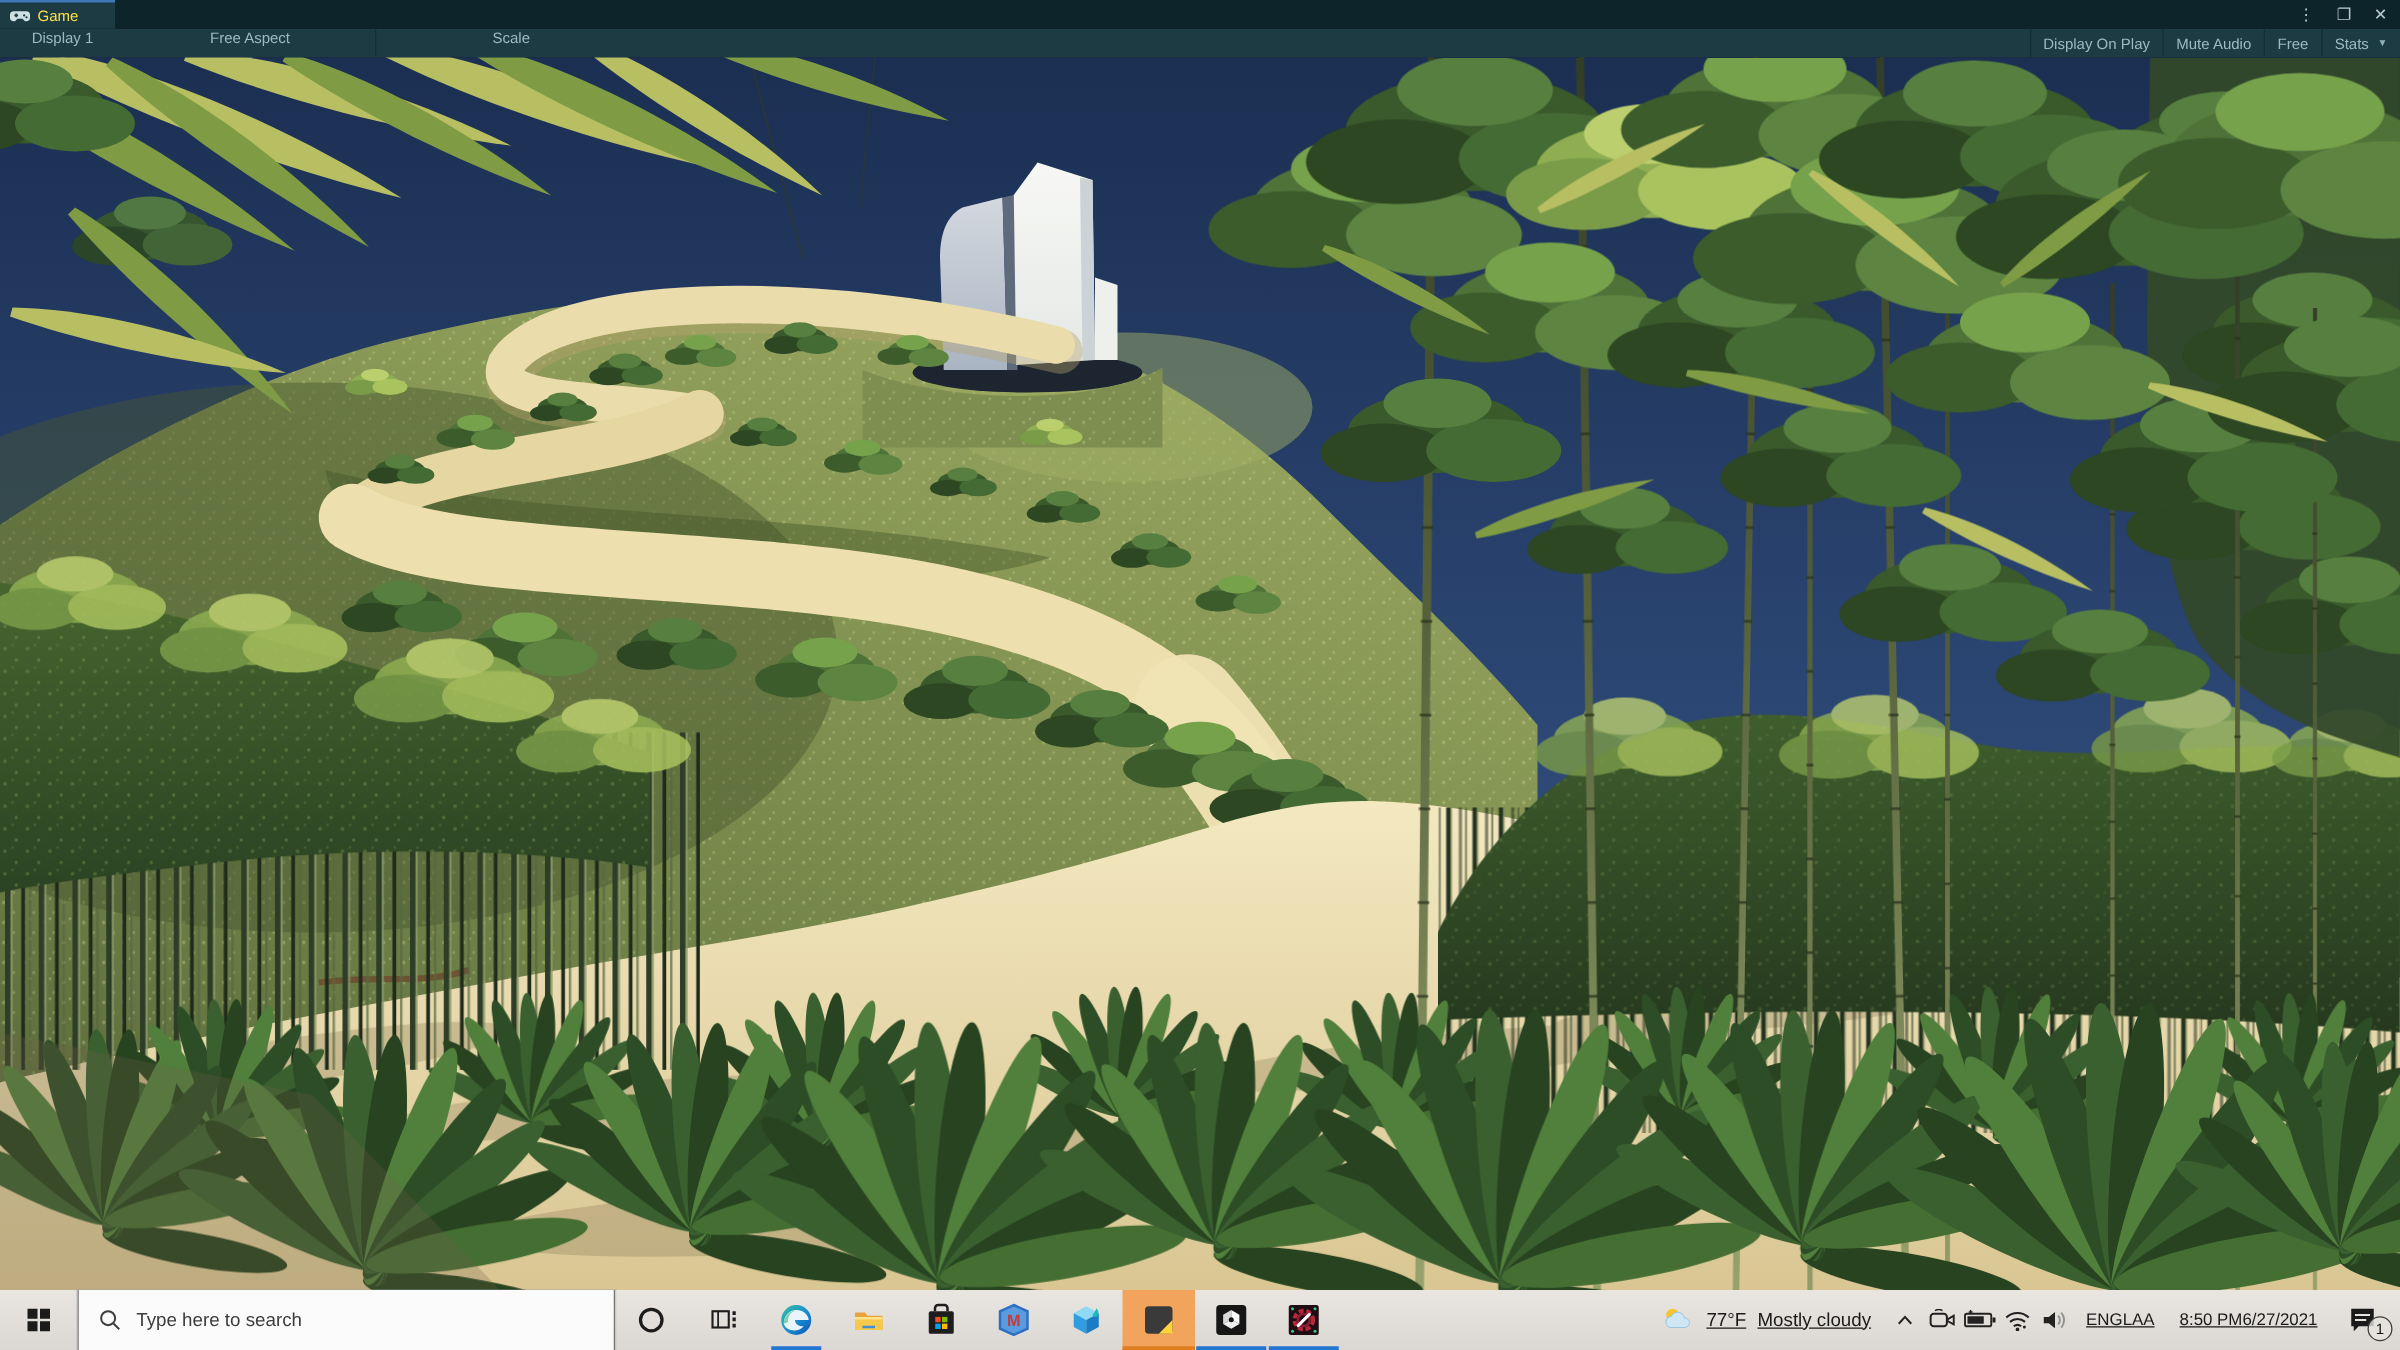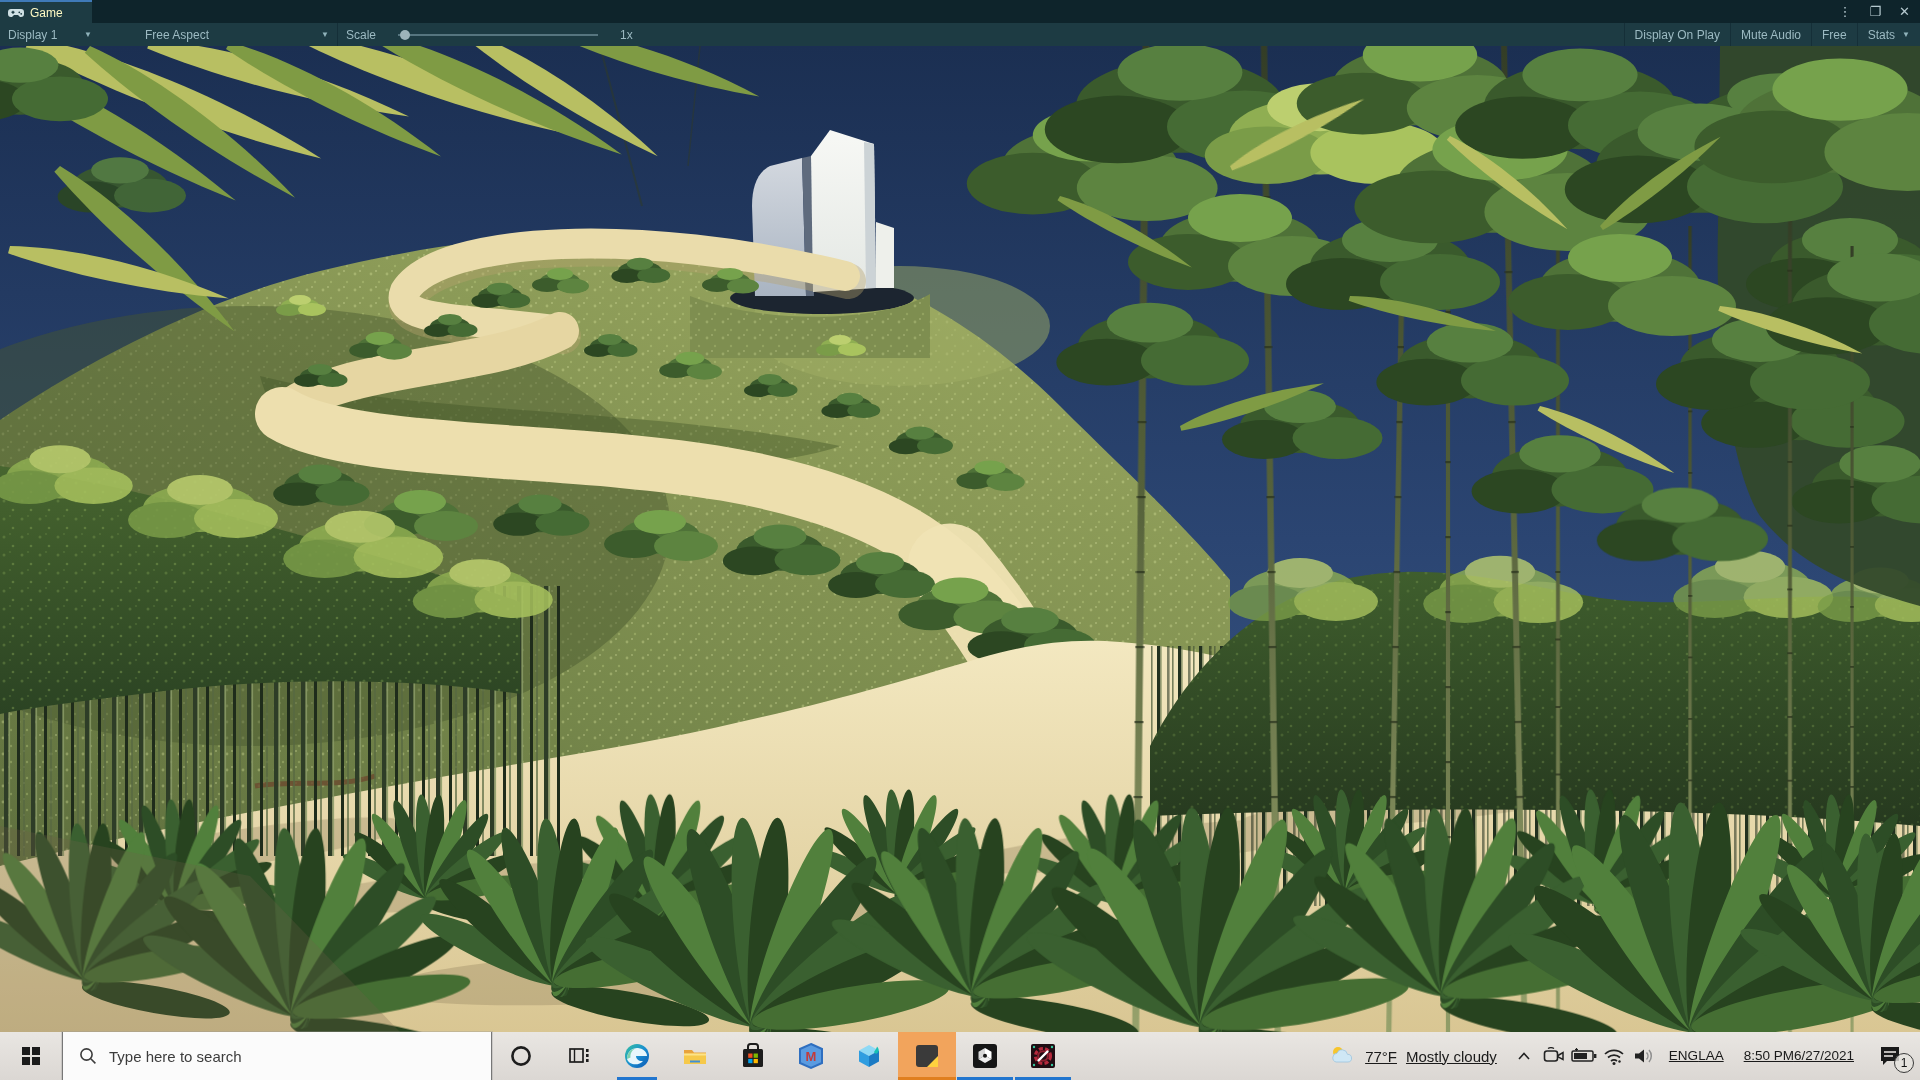--- a/index.html
+++ b/index.html
@@ -4,34 +4,34 @@
 <style>
   html,body{margin:0;padding:0;background:#000;}
   *{box-sizing:border-box;}
   .screen{position:relative;width:1920px;height:1080px;overflow:hidden;
           font-family:"Liberation Sans","DejaVu Sans",sans-serif;}
 
   
   .u-tabbar{position:absolute;left:0;top:0;width:1920px;height:23px;background:#0e242b;
             display:flex;align-items:stretch;}
   .u-tab{display:flex;align-items:center;gap:6px;background:#1d3b43;border-top:2px solid #3f7ab8;
-         padding:0 16px 0 8px;color:#fef9c3;font-size:12px;min-width:92px;}
+         padding:0 16px 0 8px;color:#fde047;font-size:12px;min-width:92px;}
   .u-tab svg{display:block;}
   .u-winctl{margin-left:auto;display:flex;align-items:center;gap:18px;padding-right:10px;
             color:#b6cad0;font-size:13px;}
   .u-winctl span{cursor:default;line-height:1;}
 
   
   .u-toolbar{position:absolute;left:0;top:23px;width:1920px;height:23px;background:#1d3b43;
              display:flex;align-items:center;color:#9cbac2;font-size:12px;}
-  .u-item{display:flex;align-items:center;height:100%;padding:0 8px;gap:6px;}
+  .u-item{display:flex;align-items:center;height:100%;padding:0 8px;gap:6px;flex-direction:column;}
   .u-caret{font-size:8px;color:#8fb2ba;}
   .u-sep{width:1px;height:100%;background:#152f38;}
   .u-display{width:100px;justify-content:space-between;}
-  .u-aspect{width:200px;justify-content:space-between;margin-left:37px;}
+  .u-aspect{width:200px;justify-content:space-between;}
   .u-scale{gap:22px;}
   .u-slider{position:relative;width:200px;height:14px;}
   .u-slider .track{position:absolute;left:0;right:0;top:6.5px;height:1.5px;background:#56757f;}
   .u-slider .knob{position:absolute;left:2px;top:2px;width:10px;height:10px;border-radius:50%;
                   background:#9db3ba;}
   .u-right{margin-left:auto;display:flex;align-items:stretch;height:100%;}
   .u-btn{display:flex;align-items:center;padding:0 10px;border-left:1px solid #152f38;}
   .u-btn:last-child{gap:7px;}
 
   

